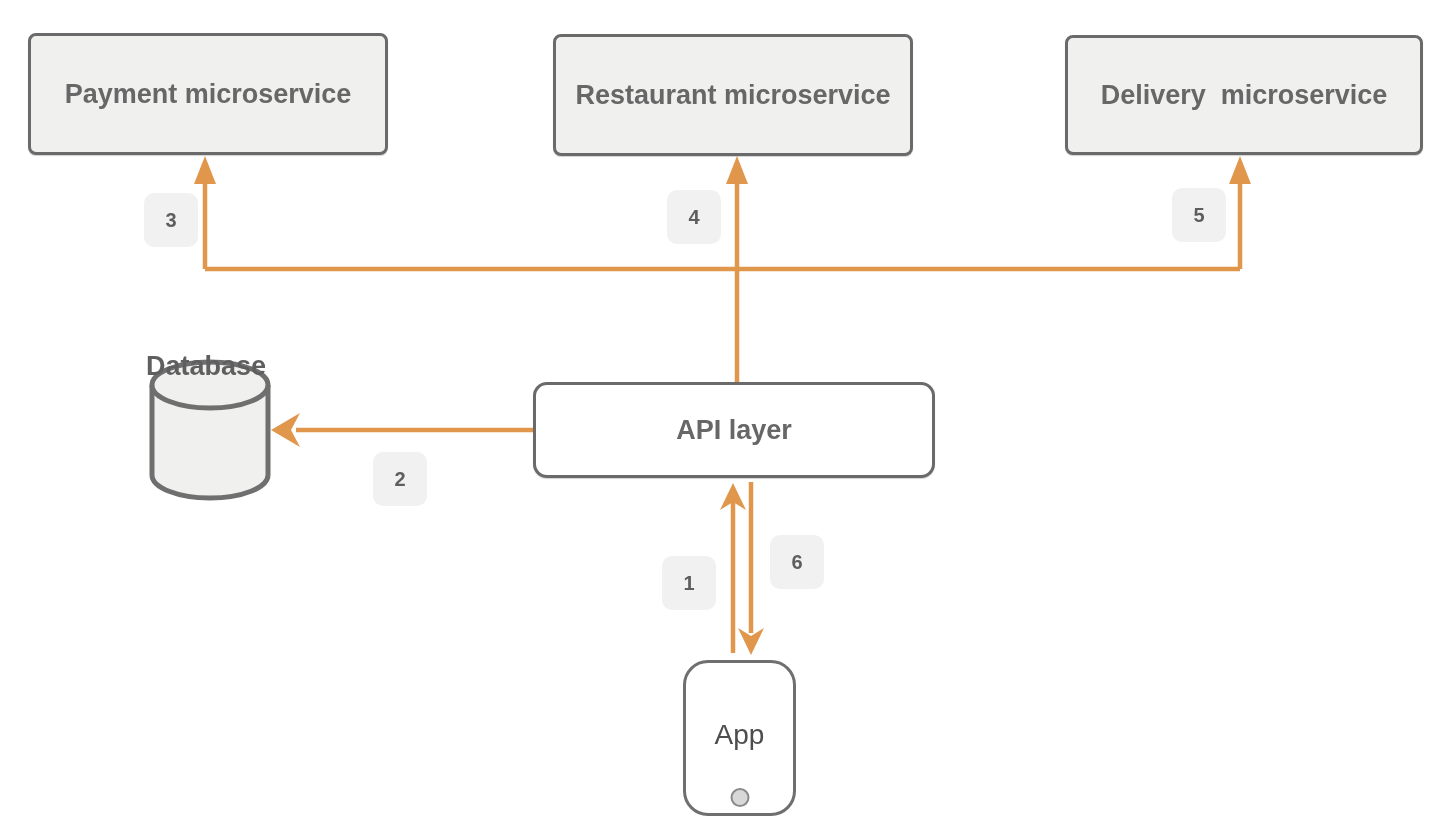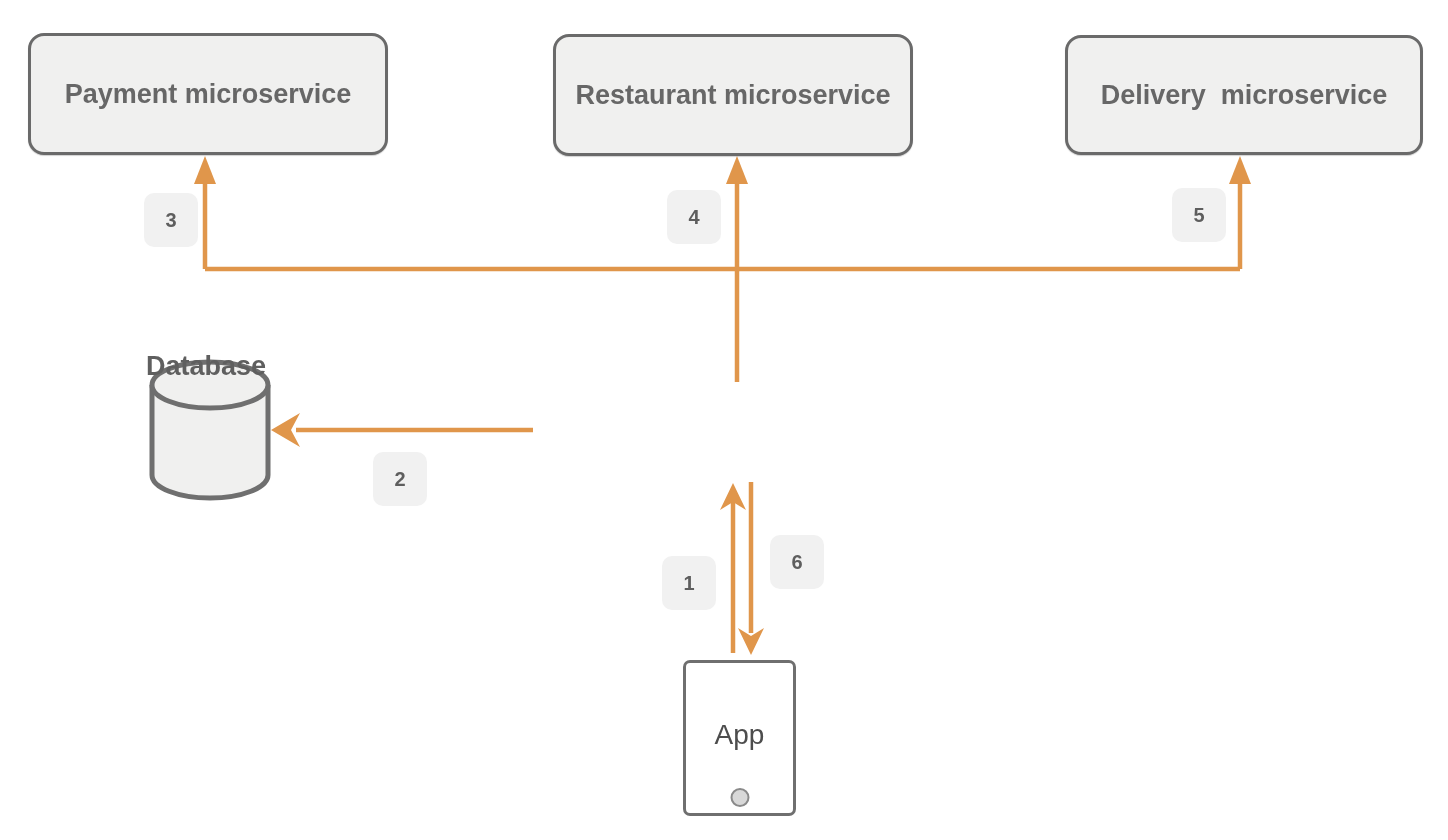--- a/index.html
+++ b/index.html
@@ -8,21 +8,21 @@
     width:1448px;height:840px;
     background:#ffffff;
     font-family:"Liberation Sans", sans-serif;
     overflow:hidden;
   }
   .connectors{position:absolute;left:0;top:0;}
   .node{
     position:absolute;
     display:flex;align-items:center;justify-content:center;
     border:3.5px solid #6a6a6a;
-    border-radius:16px;
+    border-radius:8px;
     background:#f0f0ef;
     color:#676767;
     font-weight:bold;
     font-size:27px;
     white-space:pre;
     box-shadow:0 1px 1px rgba(0,0,0,0.18);
     box-sizing:border-box;
   }
   .node.white{background:#ffffff;}
   .badge{
@@ -39,21 +39,21 @@
     position:absolute;
     color:#5f5f5f;
     font-weight:bold;
     font-size:27px;
     margin-top:31px;
   }
   .phone{
     position:absolute;
     left:683px;top:660px;width:113px;height:156px;
     border:3.5px solid #6f6f6f;
-    border-radius:7px;
+    border-radius:25px;
     background:#ffffff;
     box-sizing:border-box;
     display:flex;align-items:center;justify-content:center;
   }
   .phone .phone-label{
     color:#4d4d4d;
     font-size:28px;
     margin-top:-6px;
   }
   .phone .home-button{
@@ -109,20 +109,23 @@
   </div>
 
   <div class="node" style="left:1065px;top:35px;width:358px;height:120px;">
     <span>Delivery  microservice</span>
   </div>
 
   <div class="node" style="left:553px;top:34px;width:360px;height:122px;">
     <span>Restaurant microservice</span>
   </div>
 
+  <div class="node white" style="left:533px;top:382px;width:402px;height:96px;border-radius:14px;">
+    <span>API layer</span>
+  </div>
 
   <div class="free-label" style="left:146px;top:320px;">Database</div>
 
   <div class="phone">
     <span class="phone-label">App</span>
     <span class="home-button"></span>
   </div>
 
   <div class="badge" style="left:662px;top:556px;">1</div>
   <div class="badge" style="left:373px;top:452px;">2</div>

